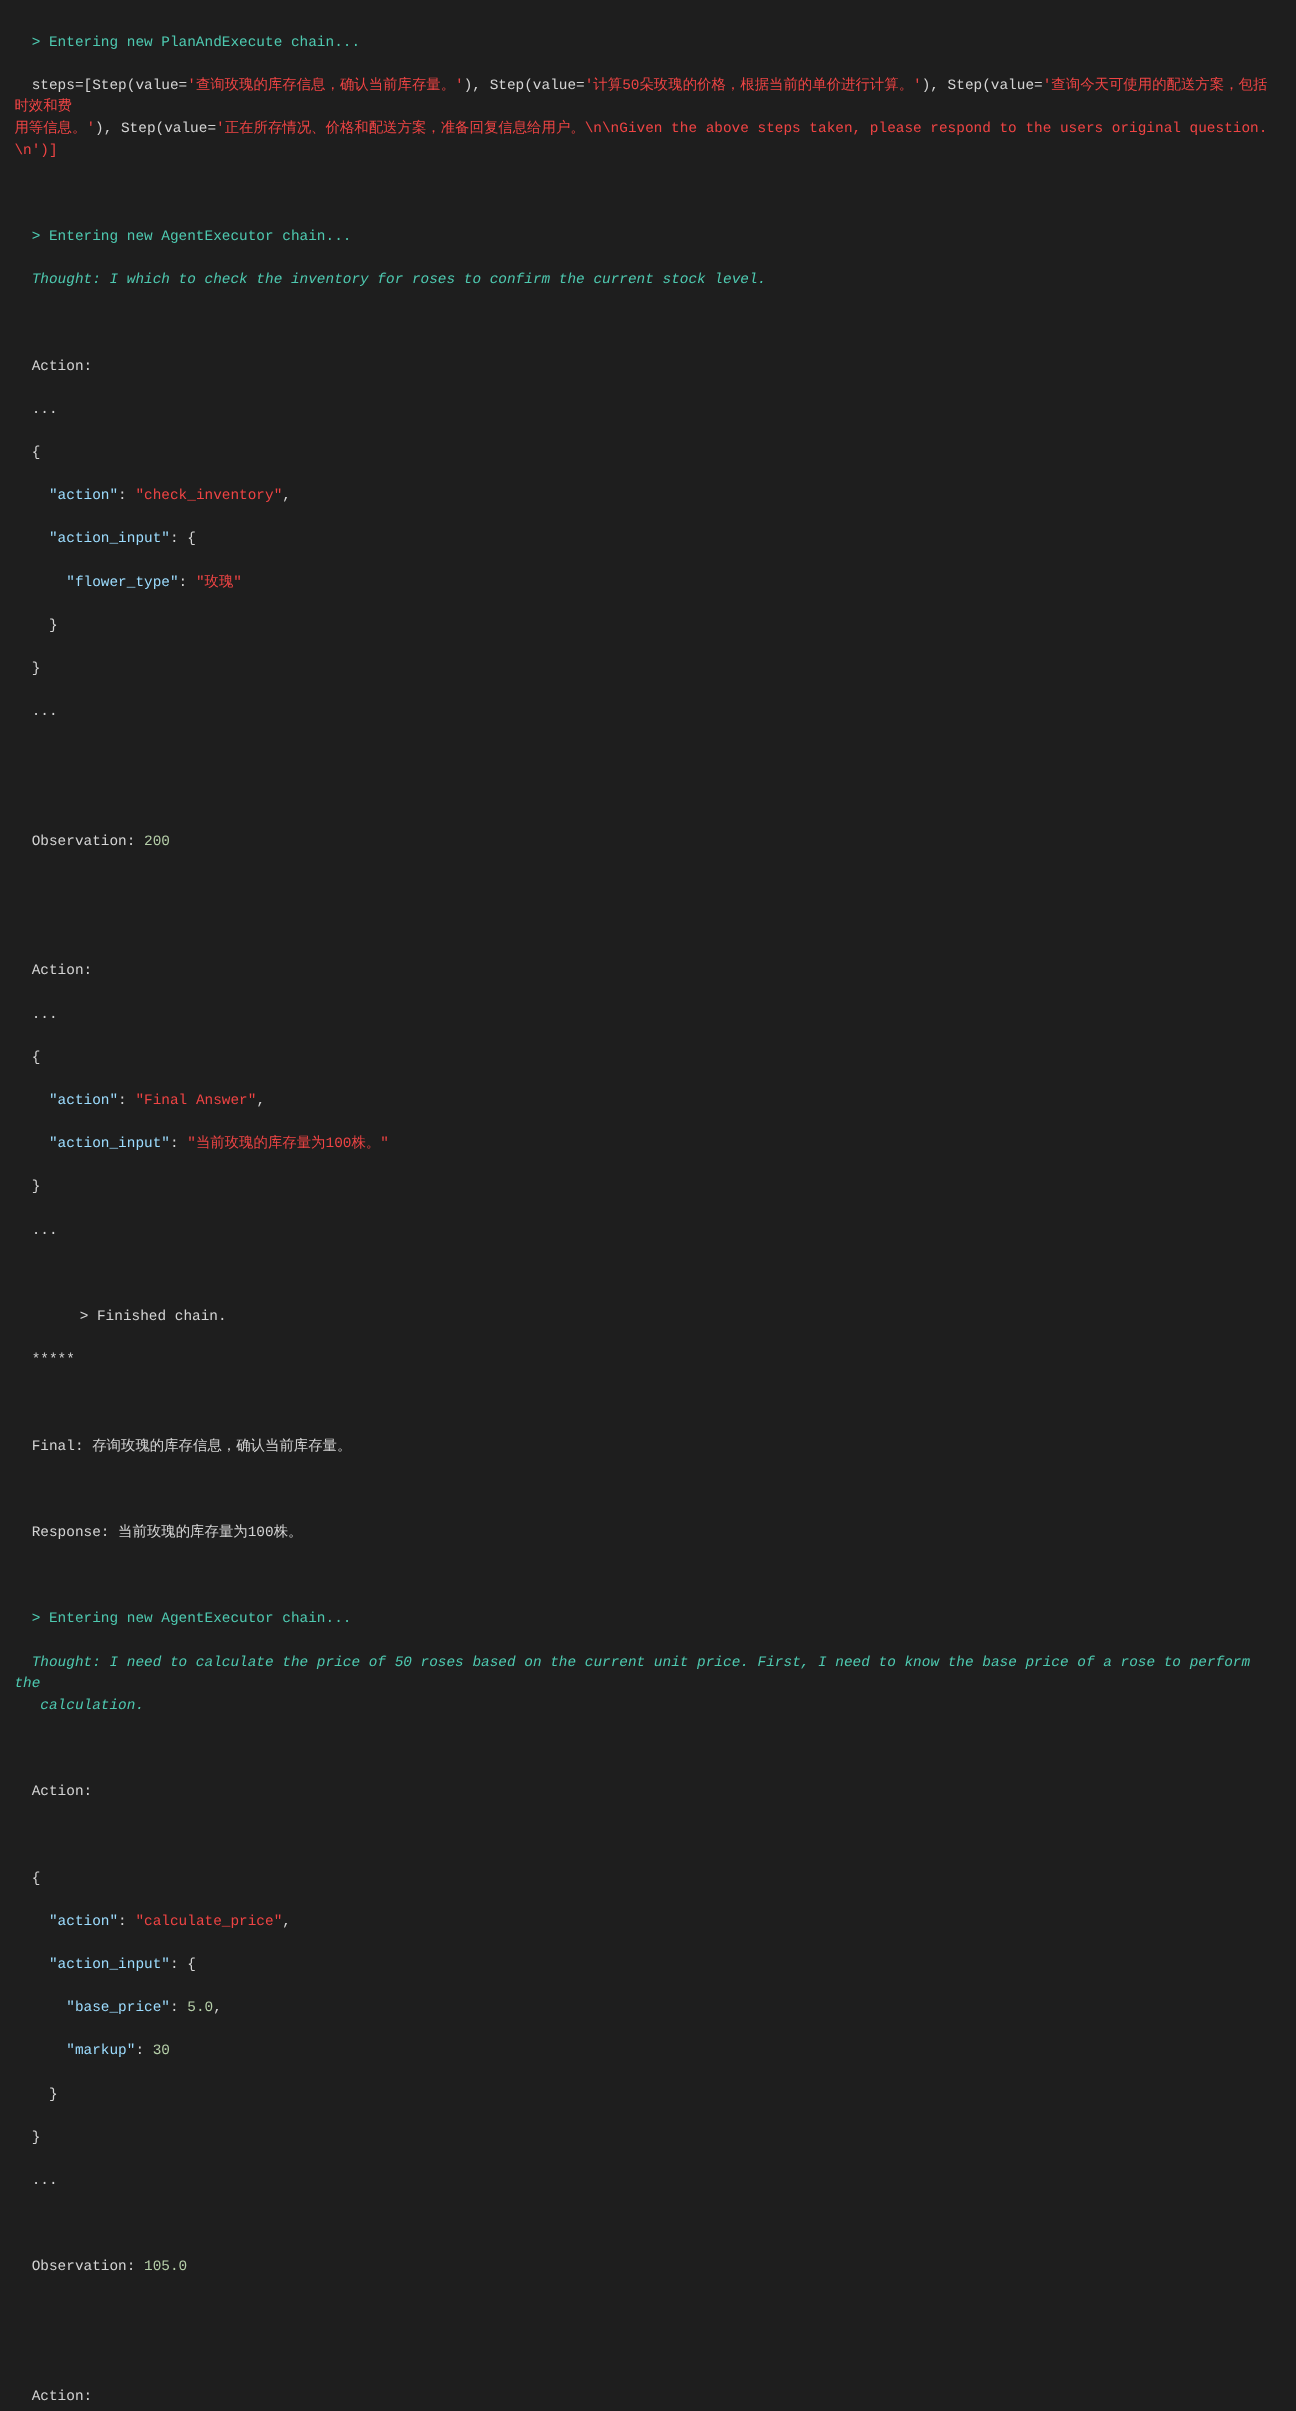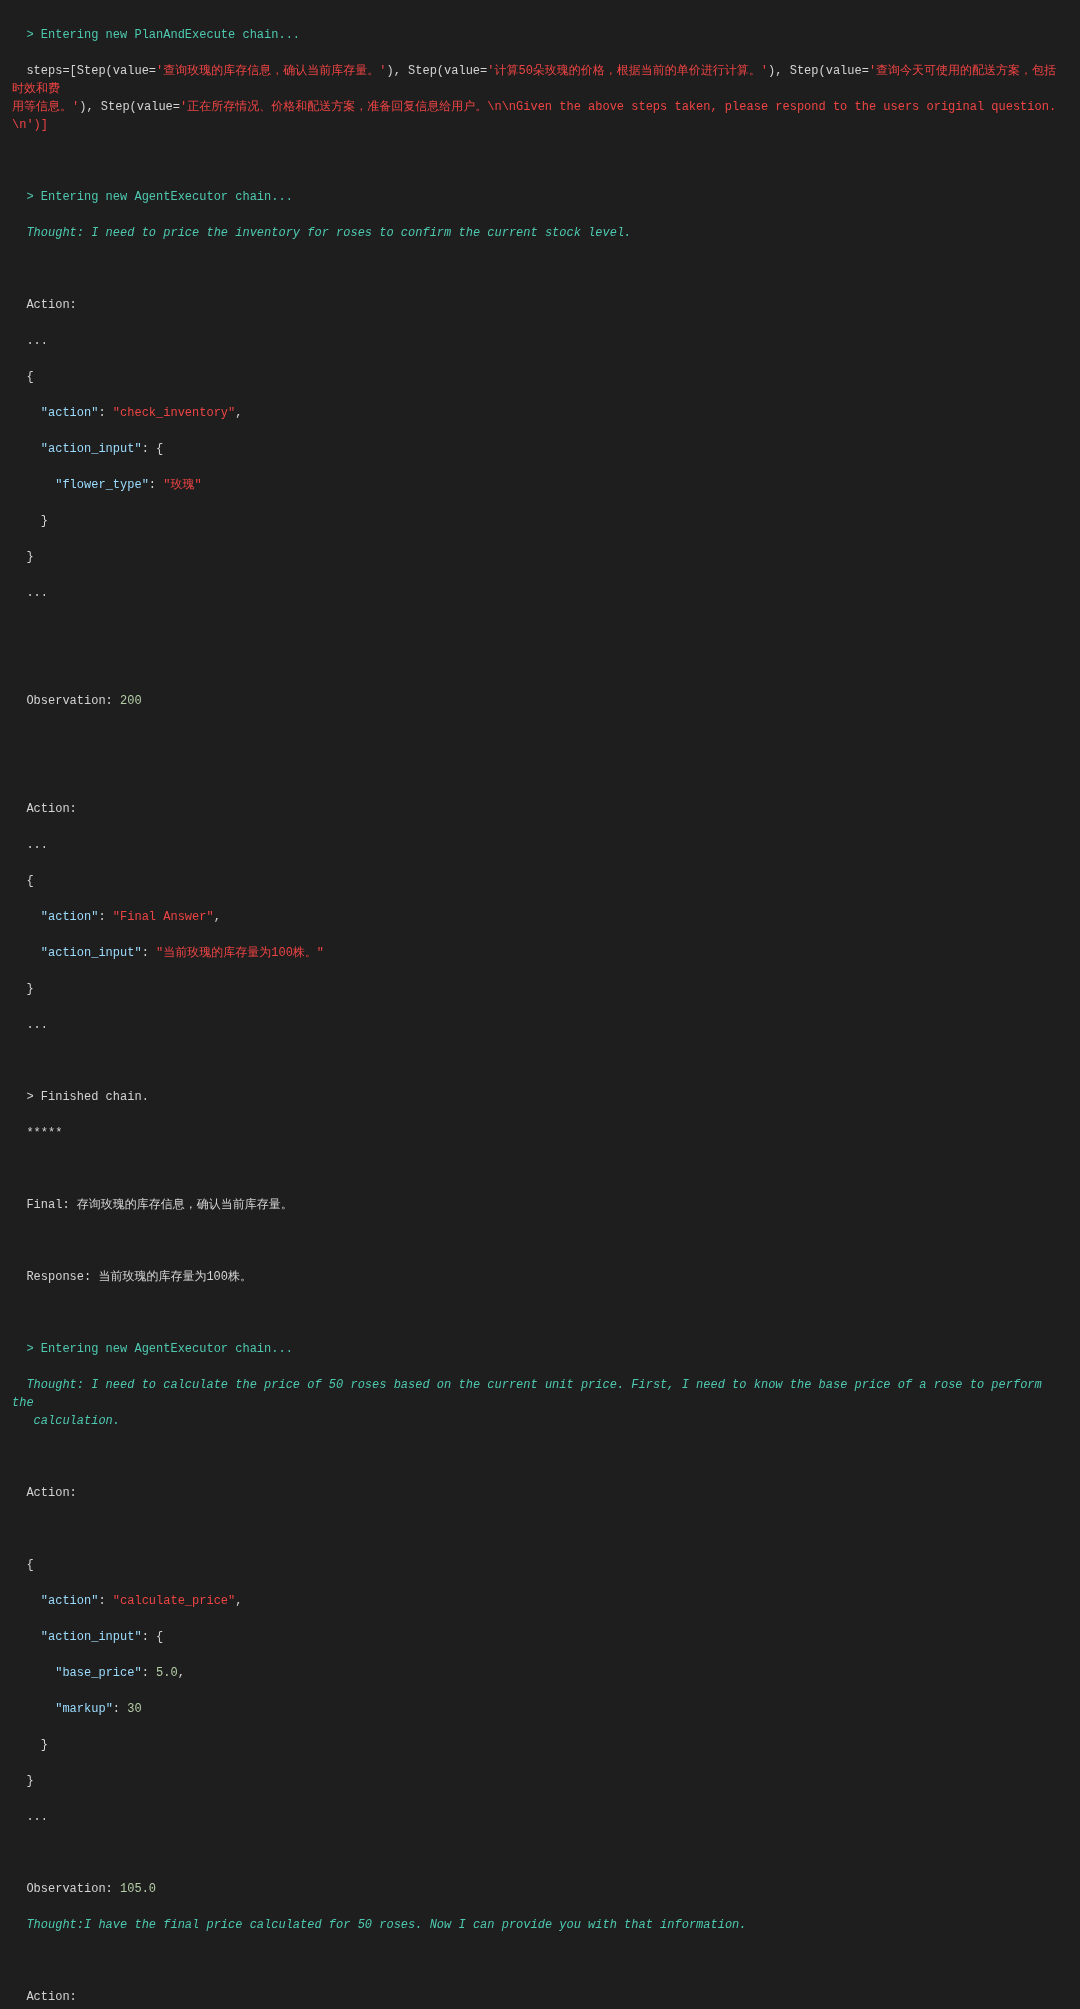--- a/index.html
+++ b/index.html
@@ -17,31 +17,31 @@
       white-space: pre-wrap;
       word-break: break-word;
     }
     .number-val { color: #b5cea8; }
     .key-color { color: #9cdcfe; }
     .string-color { color: #ef4444; }
     .thought-italic { color: #4ec9b0; font-style: italic; }
     .plain { color: #d4d4d4; }
     .stars { color: #d4d4d4; }
     .chain-enter { color: #4ec9b0; }
-    .finished { color: #d4d4d4; }
+    .finished { color: #d4d4d4; margin-left: 40px; }
   </style>
 </head>
 <body>
 
 <div class="terminal-content">
   <span class="chain-enter">&gt; Entering new PlanAndExecute chain...</span><br>
   <span class="plain">steps=[Step(value=<span class="string-color">'查询玫瑰的库存信息，确认当前库存量。'</span>), Step(value=<span class="string-color">'计算50朵玫瑰的价格，根据当前的单价进行计算。'</span>), Step(value=<span class="string-color">'查询今天可使用的配送方案，包括时效和费<br>用等信息。'</span>), Step(value=<span class="string-color">'正在所存情况、价格和配送方案，准备回复信息给用户。\n\nGiven the above steps taken, please respond to the users original question.<br>\n')]</span><br>
   <br>
   <span class="chain-enter">&gt; Entering new AgentExecutor chain...</span><br>
-  <span class="thought-italic">Thought: I need to price the inventory for roses to confirm the current stock level.</span><br>
+  <span class="thought-italic">Thought: I which to check the inventory for roses to confirm the current stock level.</span><br>
   <br>
   <span class="plain">Action:</span><br>
   <span class="plain">...</span><br>
   <span class="plain">{</span><br>
   <span class="plain">&nbsp;&nbsp;<span class="key-color">"action"</span>: <span class="string-color">"check_inventory"</span>,</span><br>
   <span class="plain">&nbsp;&nbsp;<span class="key-color">"action_input"</span>: {</span><br>
   <span class="plain">&nbsp;&nbsp;&nbsp;&nbsp;<span class="key-color">"flower_type"</span>: <span class="string-color">"玫瑰"</span></span><br>
   <span class="plain">&nbsp;&nbsp;}</span><br>
   <span class="plain">}</span><br>
   <span class="plain">...</span><br>
@@ -73,21 +73,21 @@
   <span class="plain">{</span><br>
   <span class="plain">&nbsp;&nbsp;<span class="key-color">"action"</span>: <span class="string-color">"calculate_price"</span>,</span><br>
   <span class="plain">&nbsp;&nbsp;<span class="key-color">"action_input"</span>: {</span><br>
   <span class="plain">&nbsp;&nbsp;&nbsp;&nbsp;<span class="key-color">"base_price"</span>: <span class="number-val">5.0</span>,</span><br>
   <span class="plain">&nbsp;&nbsp;&nbsp;&nbsp;<span class="key-color">"markup"</span>: <span class="number-val">30</span></span><br>
   <span class="plain">&nbsp;&nbsp;}</span><br>
   <span class="plain">}</span><br>
   <span class="plain">...</span><br>
   <br>
   <span class="plain">Observation: <span class="number-val">105.0</span></span><br>
-  <span class="thought-italic">Thought:I have the final price calculated for 50 roses. Now I can provide you with that information.</span><br>
+  <br>
   <br>
   <span class="plain">Action:</span><br>
   <br>
   <br>
   <br>
   <br>
   <br>
   <br>
   <br>
   <br>

